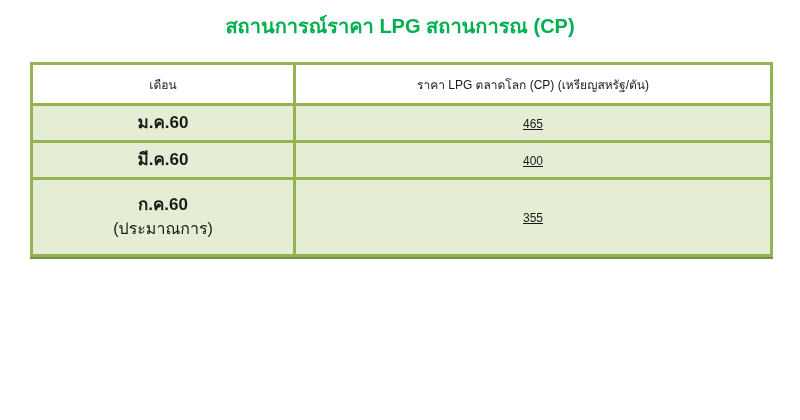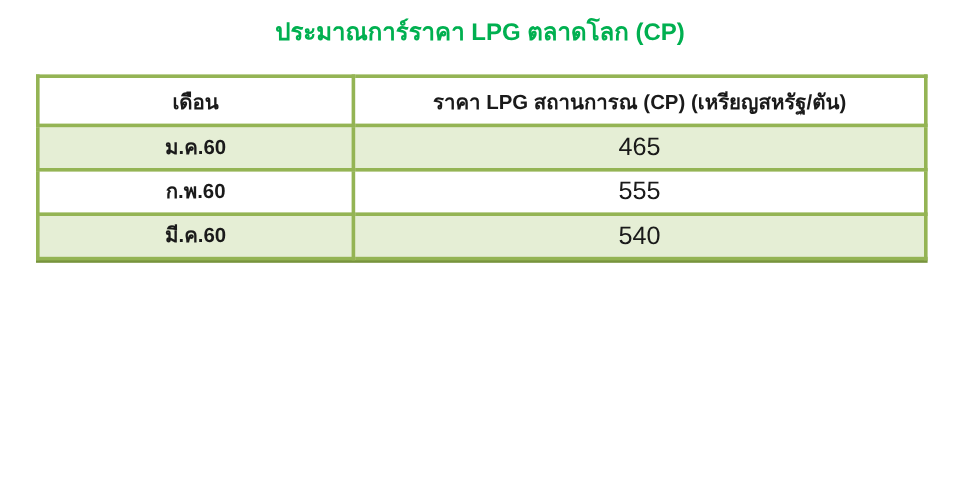--- a/index.html
+++ b/index.html
@@ -36,73 +36,75 @@
   .lpg-table col.col-price{width:477px;}
   .lpg-table th,.lpg-table td{
     border:3px solid var(--border-green);
     text-align:center;
     vertical-align:middle;
     padding:0;
   }
   .lpg-table th{
     background:var(--fill-white);
     height:38px;
-    font-size:17px;
-    font-weight:bold;
+    font-size:12px;
+    font-weight:normal;
   }
   .lpg-table tr.row-green td{background:var(--fill-green);}
   .lpg-table tr.row-white td{background:var(--fill-white);}
   .lpg-table td{height:34px;}
   .lpg-table tr.row-tall td{height:74px;}
   .month-label{
     font-size:17px;
     font-weight:bold;
     line-height:24px;
   }
   .month-note{
     font-size:16px;
     font-weight:normal;
     line-height:24px;
   }
   .price-value{
-    font-size:21px;
+    font-size:12px;
     font-weight:normal;
+    text-decoration:underline;
   }
 </style>
 </head>
 <body>
 
 <div class="page">
-  <div class="title">ประมาณการ์ราคา LPG ตลาดโลก (CP)</div>
+  <div class="title">สถานการณ์ราคา LPG สถานการณ (CP)</div>
 
   <table class="lpg-table">
     <colgroup>
       <col class="col-month">
       <col class="col-price">
     </colgroup>
     <thead>
       <tr>
         <th>เดือน</th>
-        <th>ราคา LPG สถานการณ (CP)  (เหรียญสหรัฐ/ตัน)</th>
+        <th>ราคา LPG ตลาดโลก (CP)  (เหรียญสหรัฐ/ตัน)</th>
       </tr>
     </thead>
     <tbody id="rows">
         <tr class="row-green">
           <td>
             <div class="month-label">ม.ค.60</div>
           </td>
           <td><span class="price-value">465</span></td>
         </tr>
-        <tr class="row-white">
-          <td>
-            <div class="month-label">ก.พ.60</div>
-          </td>
-          <td><span class="price-value">555</span></td>
-        </tr>
         <tr class="row-green">
           <td>
             <div class="month-label">มี.ค.60</div>
           </td>
-          <td><span class="price-value">540</span></td>
+          <td><span class="price-value">400</span></td>
+        </tr>
+        <tr class="row-green row-tall">
+          <td>
+            <div class="month-label">ก.ค.60</div>
+            <div class="month-note">(ประมาณการ)</div>
+          </td>
+          <td><span class="price-value">355</span></td>
         </tr>
       </tbody>
   </table>
 </div>
 
 </body></html>

